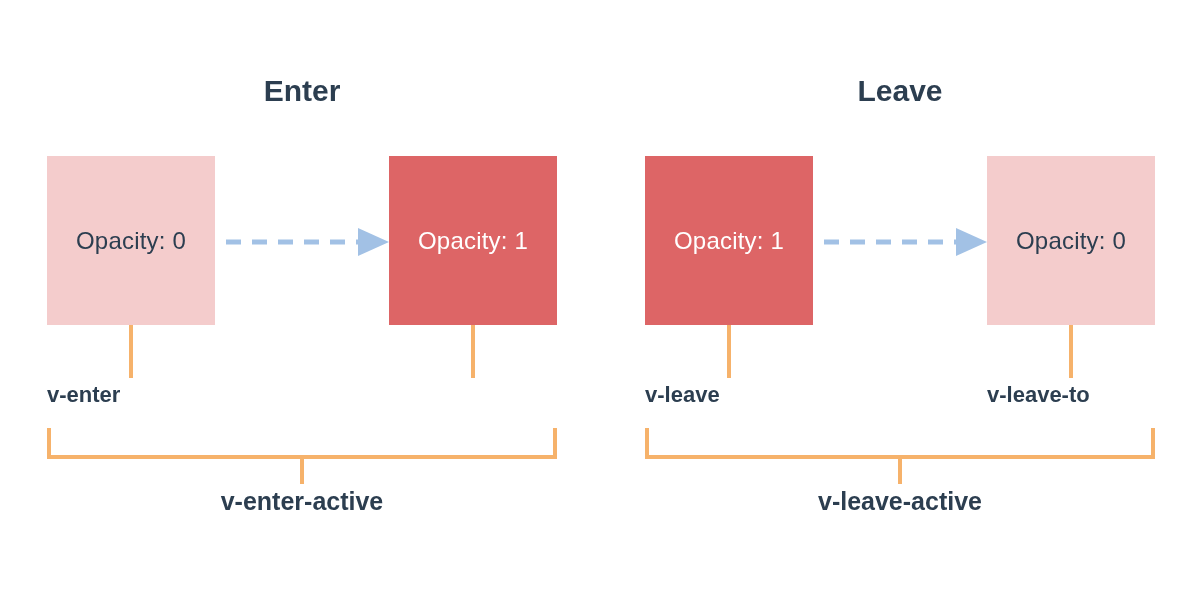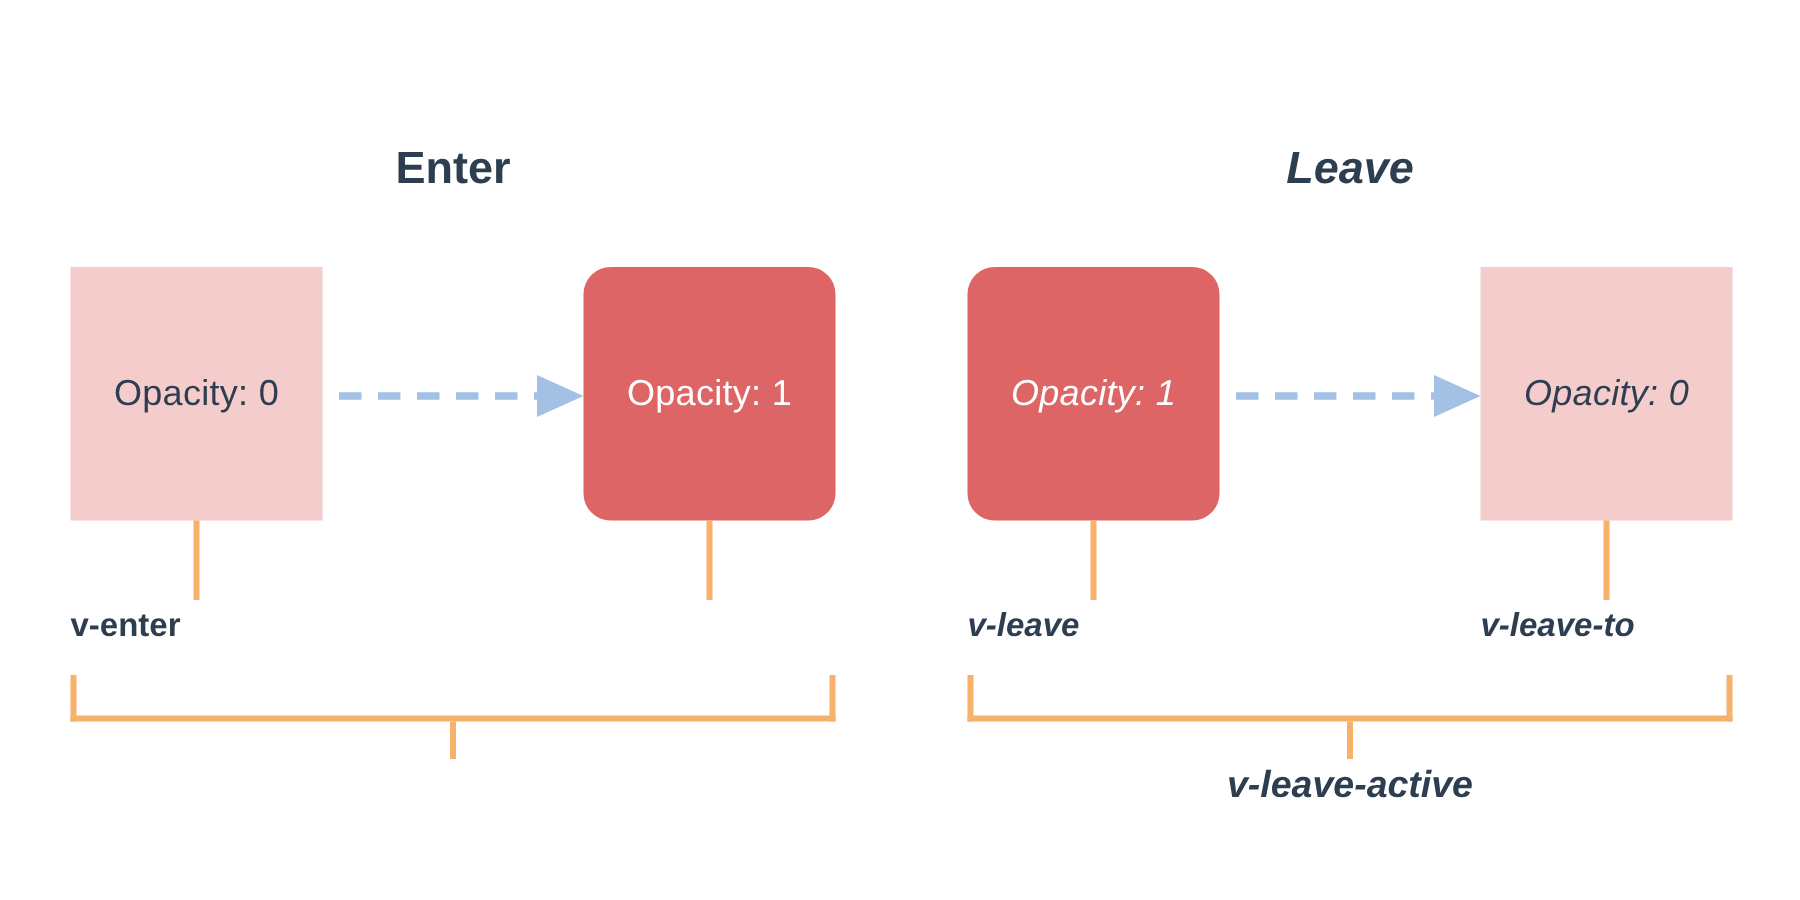--- a/index.html
+++ b/index.html
@@ -22,24 +22,23 @@
     width: 1200px;
     height: 600px;
     background: var(--background);
     overflow: hidden;
   }
   .group {
     position: absolute;
     top: 0;
     width: 510px;
     height: 500px;
-    margin-top: 22px;
   }
   .group--enter { left: 47px; }
-  .group--leave { left: 645px; font-style: italic; }
+  .group--leave { left: 645px; }
   .group-title {
     position: absolute;
     top: 74px;
     left: 0;
     right: 0;
     text-align: center;
     font-size: 30px;
     font-weight: 700;
     color: var(--text-dark);
   }
@@ -50,21 +49,21 @@
     height: 169px;
     display: flex;
     align-items: center;
     justify-content: center;
     font-size: 24px;
     letter-spacing: 0.2px;
   }
   .box--start { left: 0; }
   .box--end { left: 342px; }
   .box--faded { background: var(--box-faded); color: var(--text-dark); }
-  .box--solid { background: var(--box-solid); color: var(--text-light); border-radius: 18px; }
+  .box--solid { background: var(--box-solid); color: var(--text-light); }
   .arrow {
     position: absolute;
     left: 173px;
     top: 227px;
     width: 169px;
     height: 30px;
   }
   .arrow line { stroke: var(--arrow); }
   .arrow polygon { fill: var(--arrow); }
   .stem {
@@ -138,20 +137,21 @@
     </div>
 
     <div class="stem stem--start"></div>
     <div class="stem stem--end"></div>
 
     <div class="class-label class-label--start">v-enter</div>
 
     <div class="bracket"></div>
     <div class="bracket-stem"></div>
 
+    <div class="active-label">v-enter-active</div>
   </section>
 
   <section class="group group--leave">
     <h2 class="group-title">Leave</h2>
 
     <div class="box box--start box--solid">
       <span>Opacity: 1</span>
     </div>
 
     <svg class="arrow" viewBox="0 0 169 30" aria-hidden="true">

